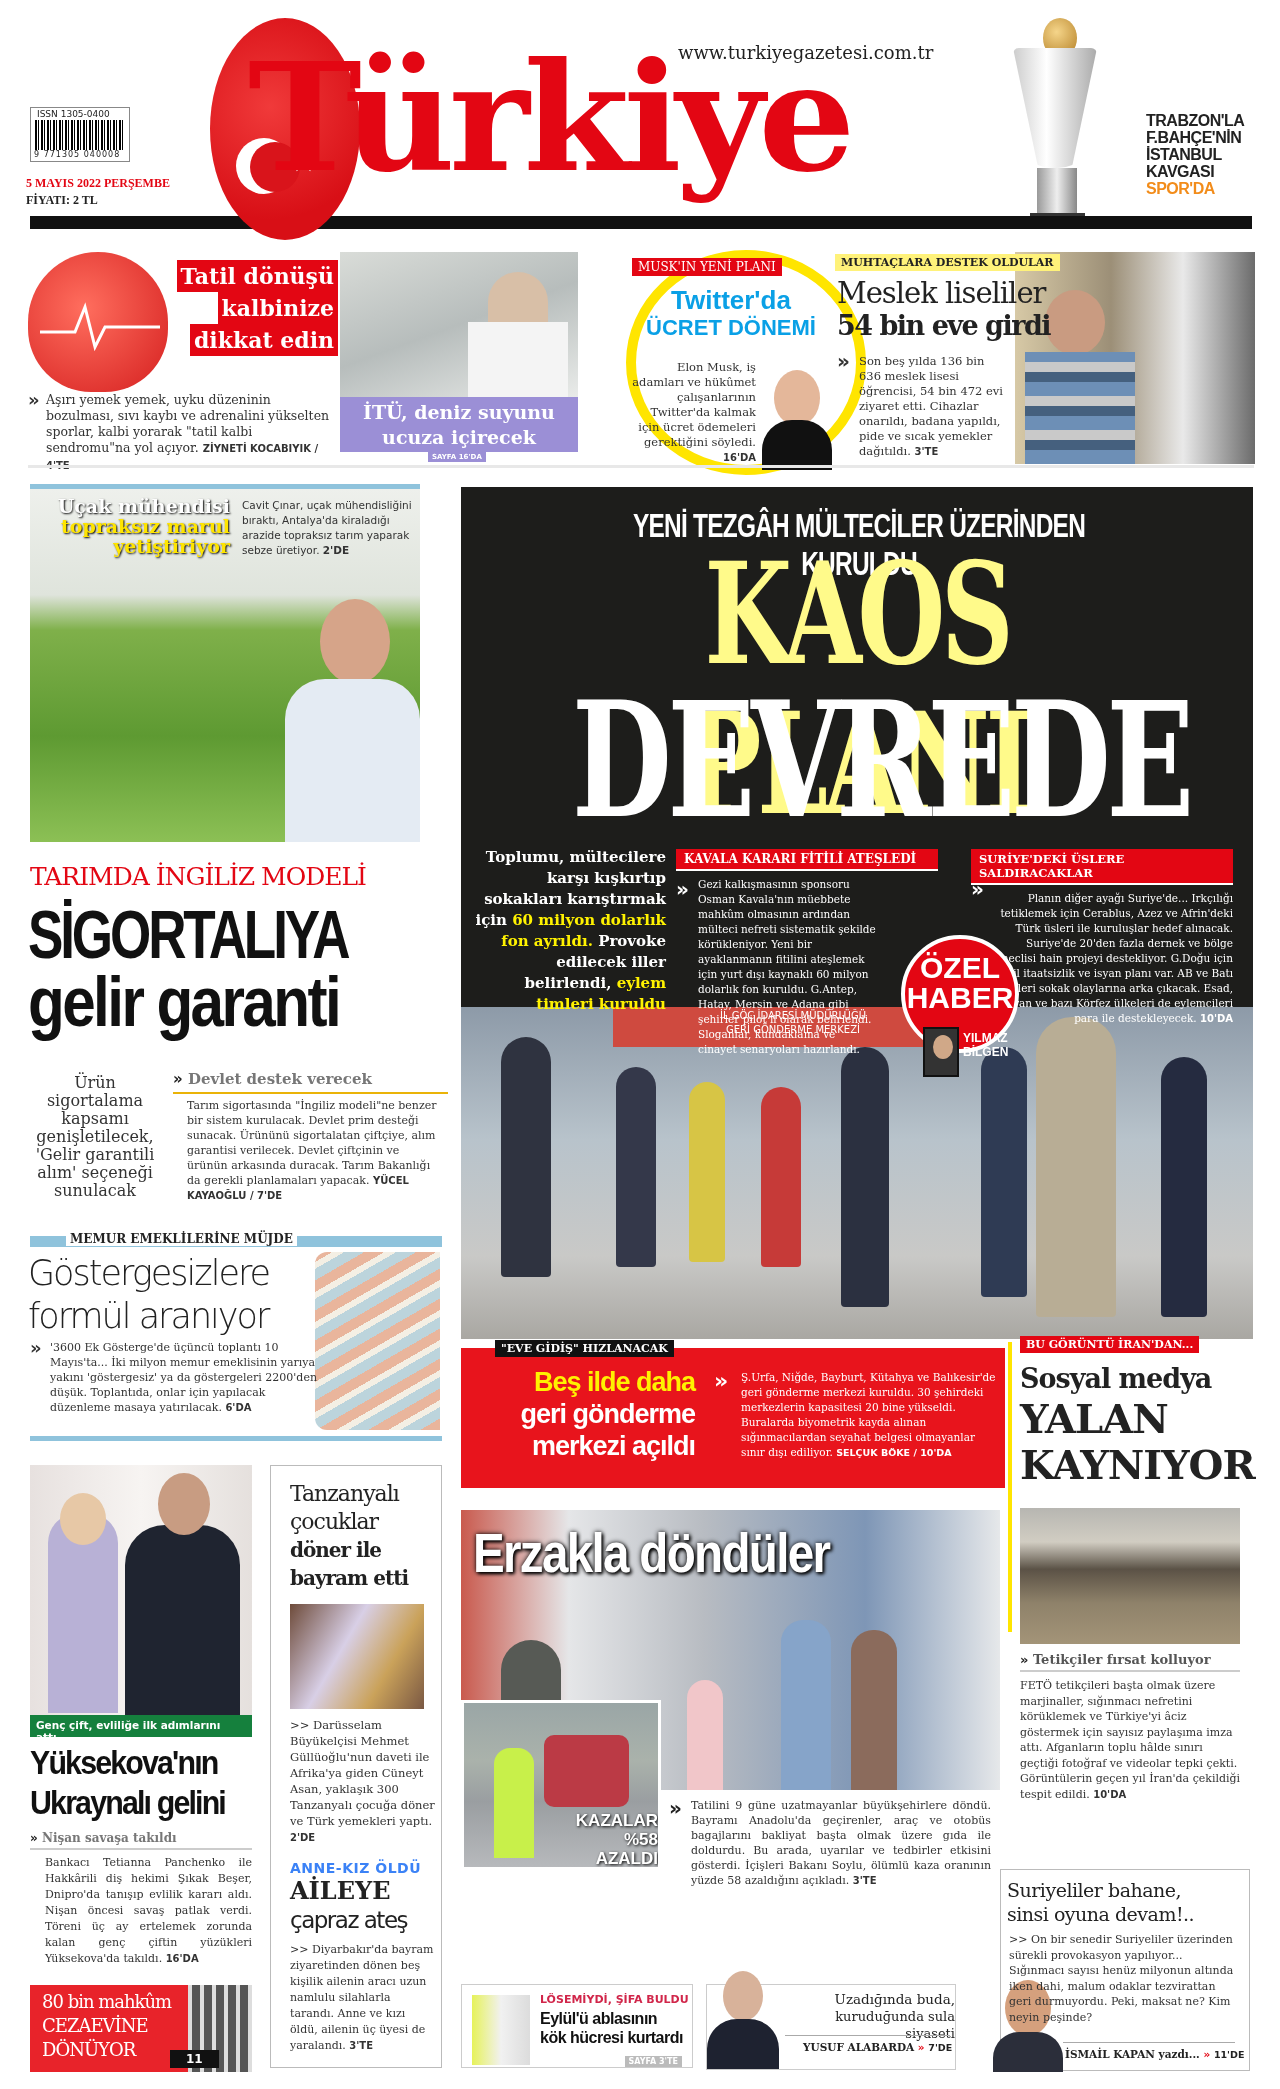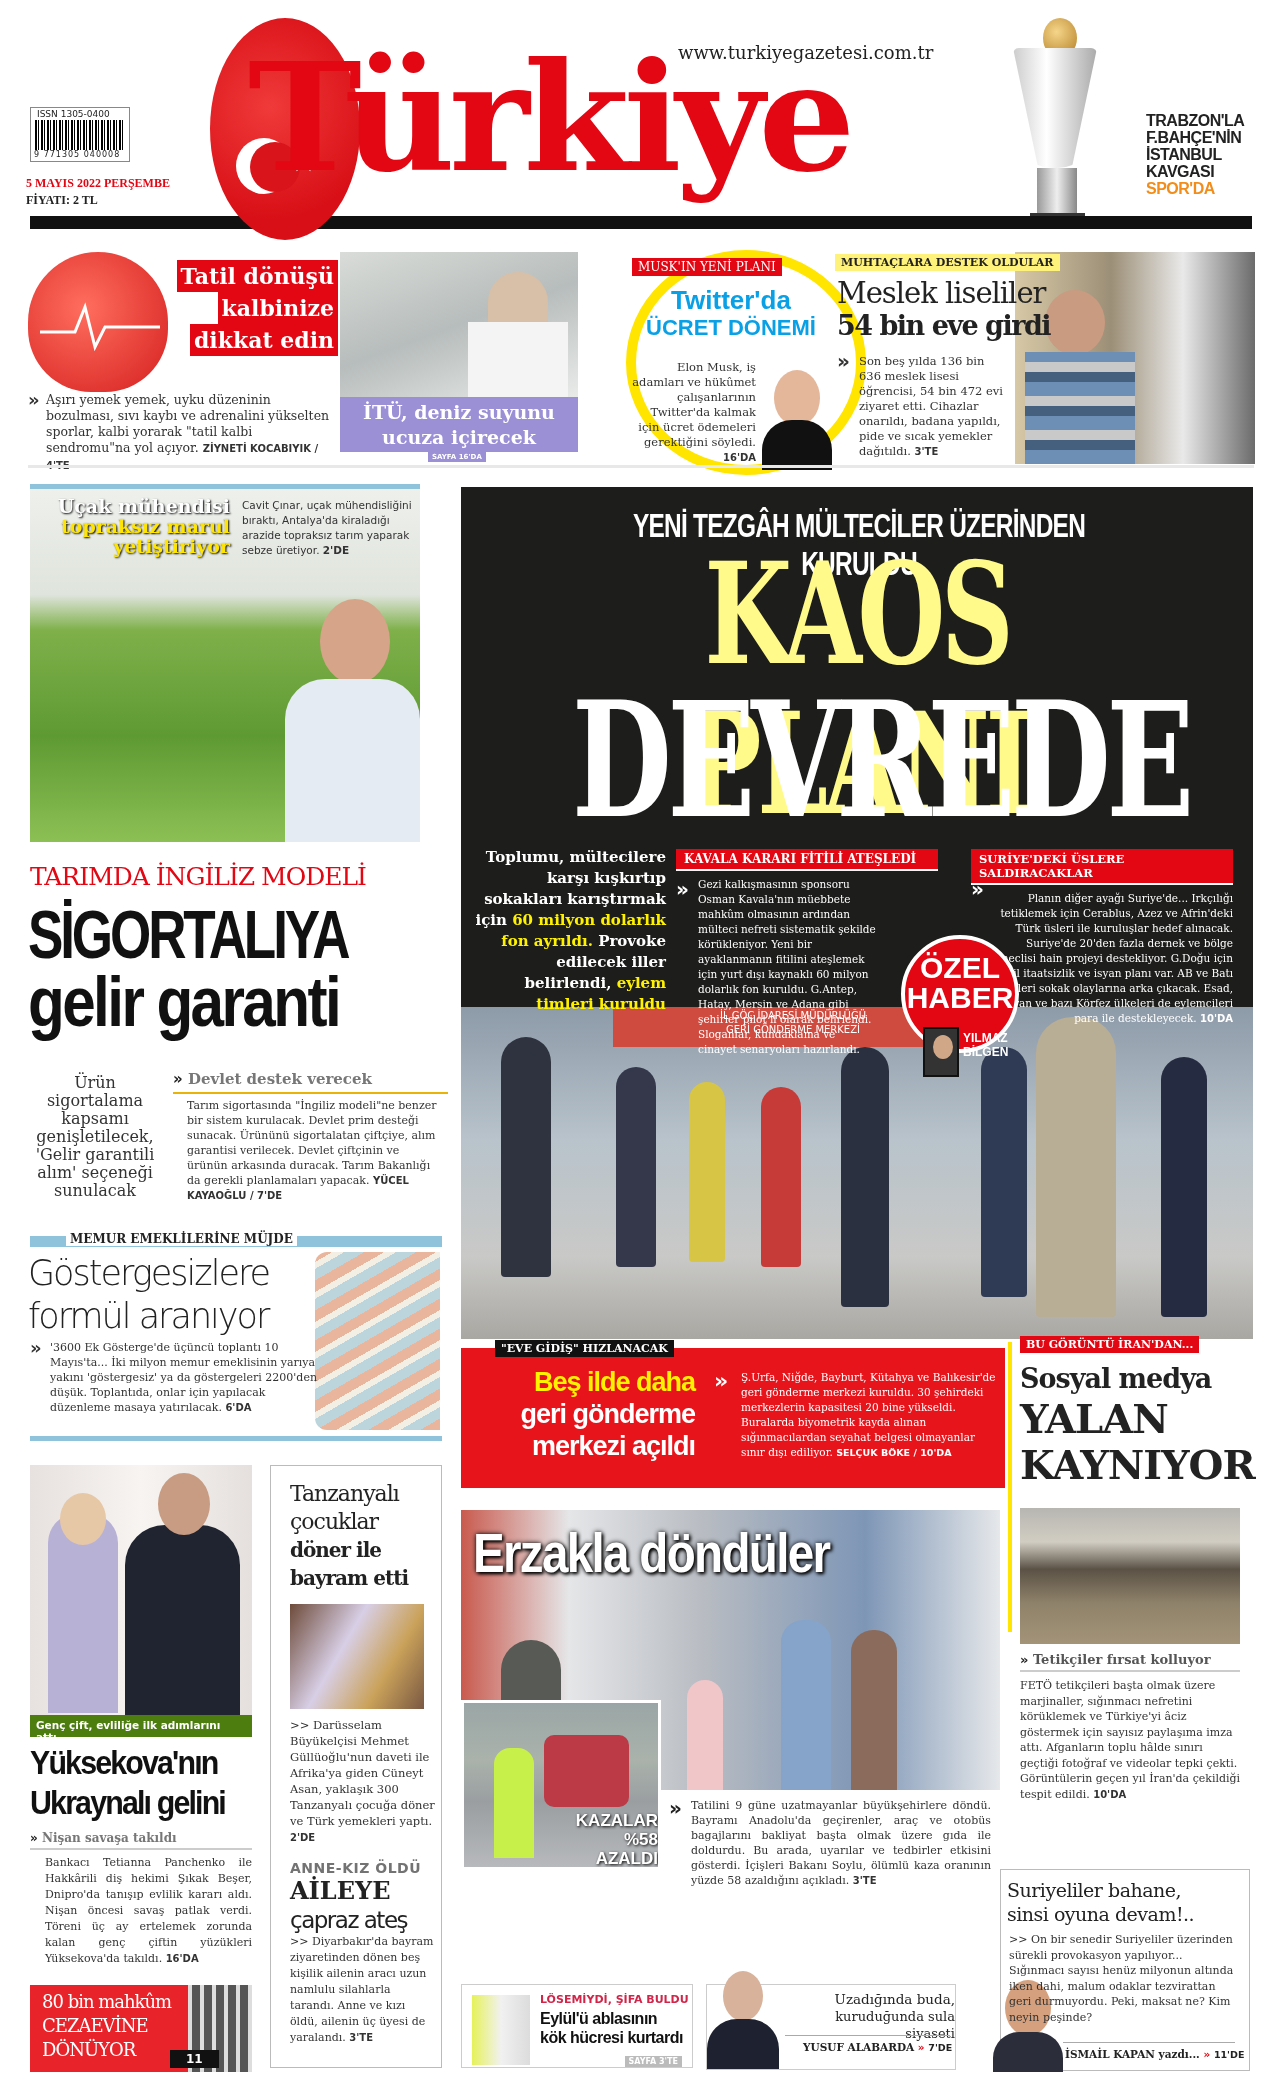--- a/index.html
+++ b/index.html
@@ -163,21 +163,21 @@
   <div class="abs" style="left:0;top:204px;width:412px;height:5px;background:#8fc3dc"></div>
 </div>
 
 <div class="abs" style="left:30px;top:1465px;width:222px;height:500px">
   <div class="abs photo" style="left:0;top:0;width:222px;height:250px;background:linear-gradient(90deg,#e7e1df,#f7f4f2 50%,#e5e0dd)">
     <div class="abs" style="left:18px;top:48px;width:70px;height:200px;border-radius:30px 30px 0 0;background:#b8b1d6"></div>
     <div class="abs" style="left:30px;top:28px;width:46px;height:52px;border-radius:50%;background:#e7c8a6"></div>
     <div class="abs" style="left:95px;top:60px;width:115px;height:190px;border-radius:40px 40px 0 0;background:#1f2430"></div>
     <div class="abs" style="left:128px;top:8px;width:52px;height:62px;border-radius:50%;background:#c89c82"></div>
   </div>
-  <div class="abs sans" style="left:0;top:250px;width:222px;height:22px;background:#4d7c0f;color:#fff;font-size:10.5px;font-weight:bold;padding:4px 6px">Genç çift, evliliğe ilk adımlarını attı.</div>
+  <div class="abs sans" style="left:0;top:250px;width:222px;height:22px;background:#15803d;color:#fff;font-size:10.5px;font-weight:bold;padding:4px 6px">Genç çift, evliliğe ilk adımlarını attı.</div>
   <div class="abs" style="left:0;top:278px;font-family:'Liberation Sans',sans-serif;font-weight:bold;font-size:33px;line-height:40px;letter-spacing:-2px;color:#111;transform:scaleX(0.92);transform-origin:left">
     <div>Yüksekova'nın</div>
     <div>Ukraynalı gelini</div>
   </div>
   <div class="abs" style="left:0;top:366px;width:222px;font-family:'DejaVu Serif',serif;font-weight:bold;font-size:12px;color:#777;border-bottom:2px solid #ccc;padding-bottom:3px">
     <span class="raq" style="color:#222">»</span>
     <span>Nişan savaşa takıldı</span>
   </div>
   <div class="abs small" style="left:15px;top:390px;width:207px;font-size:11px;line-height:16px;text-align:justify">
     <span>Bankacı Tetianna Panchenko ile Hakkârili diş hekimi Şıkak Beşer, Dnipro'da tanışıp evlilik kararı aldı. Nişan öncesi savaş patlak verdi. Töreni üç ay ertelemek zorunda kalan genç çiftin yüzükleri Yüksekova'da takıldı.</span>
@@ -205,24 +205,24 @@
     <div>döner ile</div>
     <div>bayram etti</div>
   </div>
   <div class="photo" style="margin-top:12px;width:134px;height:105px;background:linear-gradient(120deg,#6e4b3a,#d8cfe6 40%,#caa25a 70%,#7a5843)"></div>
   <div class="small" style="margin-top:8px;font-size:11.5px;line-height:16px">
     <span>&gt;&gt; Darüsselam Büyükelçisi Mehmet Güllüoğlu'nun daveti ile Afrika'ya giden Cüneyt Asan, yaklaşık 300 Tanzanyalı çocuğa döner ve Türk yemekleri yaptı.</span>
     <span class="sans bold" style="font-size:10px">2'DE</span>
   </div>
 </div>
 <div class="abs" style="left:290px;top:1860px;width:145px;height:200px">
-  <div class="sans" style="color:#737373;font-size:14px;font-weight:bold;letter-spacing:0.5px">ANNE-KIZ ÖLDÜ</div>
+  <div class="sans" style="color:#3b82f6;font-size:14px;font-weight:bold;letter-spacing:0.5px">ANNE-KIZ ÖLDÜ</div>
   <div style="font-family:'DejaVu Serif',serif;font-weight:bold;font-size:24px;line-height:30px;color:#222">AİLEYE</div>
   <div style="font-family:'DejaVu Sans',sans-serif;font-size:23px;line-height:28px;letter-spacing:-1.5px;color:#222">çapraz ateş</div>
-  <div class="small" style="margin-top:0;font-size:11px;line-height:16px">
+  <div class="small" style="margin-top:8px;font-size:11px;line-height:16px">
     <span>&gt;&gt; Diyarbakır'da bayram ziyaretinden dönen beş kişilik ailenin aracı uzun namlulu silahlarla tarandı. Anne ve kızı öldü, ailenin üç üyesi de yaralandı.</span>
     <span class="sans bold" style="font-size:10px">3'TE</span>
   </div>
 </div>
 
 <div class="abs" style="left:461px;top:487px;width:792px;height:852px;background:#1d1d1b;overflow:hidden">
   <div class="abs" style="left:18px;top:20px;width:760px;text-align:center;font-family:'Liberation Sans',sans-serif;font-weight:bold;color:#fff;font-size:33px;letter-spacing:-1px;transform:scaleX(0.74);transform-origin:center">YENİ TEZGÂH MÜLTECİLER ÜZERİNDEN KURULDU</div>
   <div class="abs" style="left:0;top:52px;width:792px;text-align:center;font-family:'DejaVu Serif',serif;font-weight:bold;color:#fffa8a;font-size:140px;line-height:150px;letter-spacing:-6px;transform:scaleX(0.72);transform-origin:center">KAOS PLANI</div>
   <div class="abs" style="left:0;top:188px;width:792px;text-align:center;font-family:'DejaVu Serif',serif;font-weight:bold;color:#fff;font-size:160px;line-height:170px;letter-spacing:-6px;transform:scaleX(0.72);transform-origin:center">DEVREDE</div>
 

